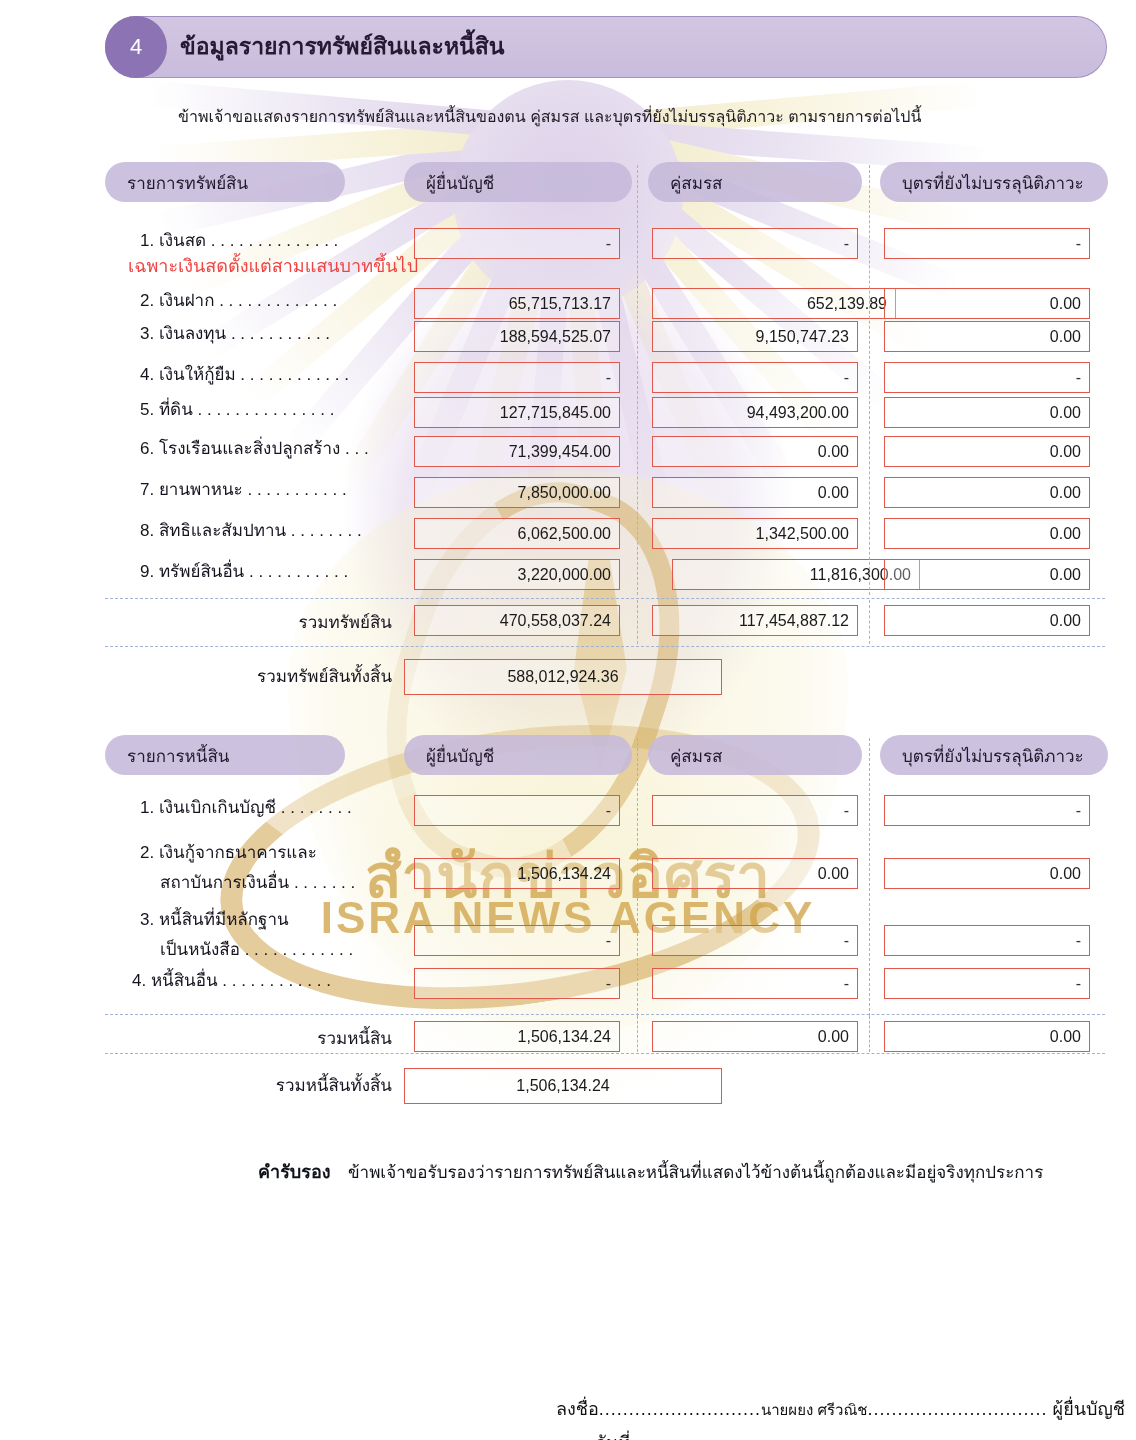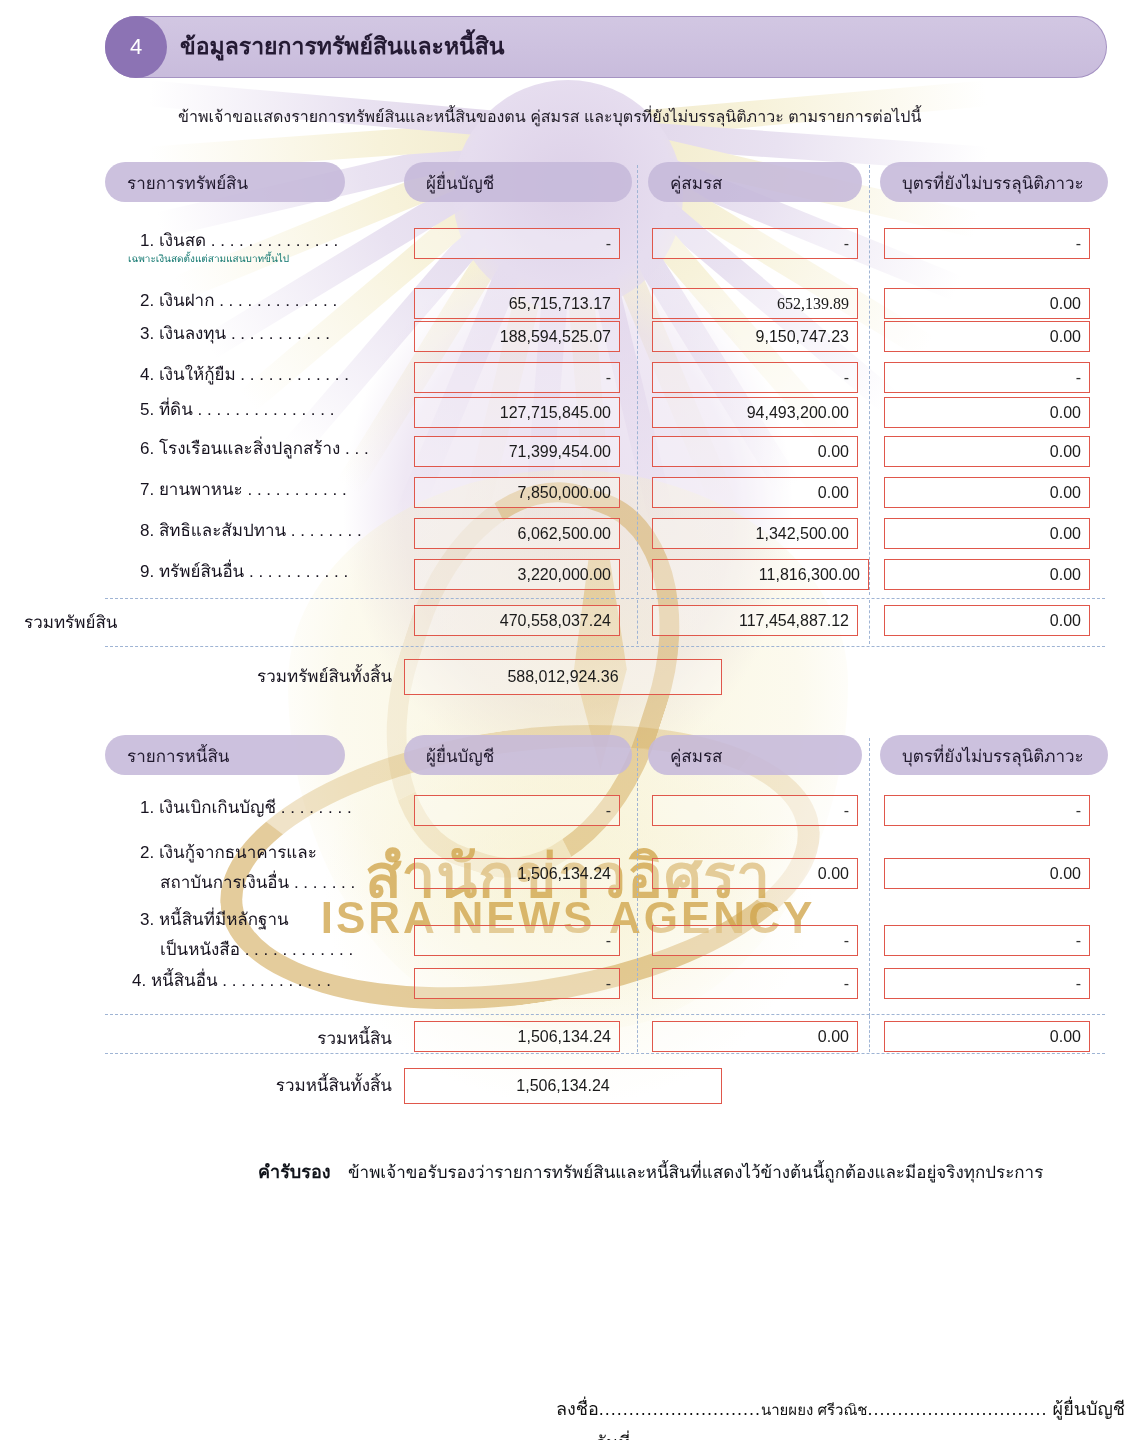--- a/index.html
+++ b/index.html
@@ -216,22 +216,22 @@
   }
 
   
   .rowlabel {
     position: absolute;
     font-size: 17px;
     color: #17131f;
     white-space: nowrap;
   }
   .rowlabel.sub {
-    font-size: 10px;
-    color: #0f766e;
+    font-size: 18px;
+    color: #ef4444;
   }
   .rowlabel.right {
     text-align: right;
   }
 
   
   .vbox {
     position: absolute;
     height: 31px;
     border: 1px solid #e0574b;
@@ -358,21 +358,21 @@
         <div class="hdr" style="left: 880px; top: 162px; width: 228px;">
           <span>บุตรที่ยังไม่บรรลุนิติภาวะ</span>
         </div>
         <div class="rowlabel" style="left: 140px; top: 226px;">1. เงินสด . . . . . . . . . . . . . .</div>
         <div class="rowlabel sub" style="left: 128px; top: 251px;">เฉพาะเงินสดตั้งแต่สามแสนบาทขึ้นไป</div>
         <div class="vbox dash" style="left: 414px; top: 228px; width: 206px;">-</div>
         <div class="vbox dash" style="left: 652px; top: 228px; width: 206px;">-</div>
         <div class="vbox dash" style="left: 884px; top: 228px; width: 206px;">-</div>
         <div class="rowlabel" style="left: 140px; top: 286px;">2. เงินฝาก . . . . . . . . . . . . .</div>
         <div class="vbox" style="left: 414px; top: 288px; width: 206px;">65,715,713.17</div>
-        <div class="vbox" style="left: 652px; top: 288px; width: 206px; font-family: Liberation Serif, serif;">652,139.89</div>
+        <div class="vbox" style="left: 652px; top: 288px; width: 244px;">652,139.89</div>
         <div class="vbox" style="left: 884px; top: 288px; width: 206px;">0.00</div>
         <div class="rowlabel" style="left: 140px; top: 319px;">3. เงินลงทุน . . . . . . . . . . .</div>
         <div class="vbox" style="left: 414px; top: 321px; width: 206px;">188,594,525.07</div>
         <div class="vbox" style="left: 652px; top: 321px; width: 206px;">9,150,747.23</div>
         <div class="vbox" style="left: 884px; top: 321px; width: 206px;">0.00</div>
         <div class="rowlabel" style="left: 140px; top: 360px;">4. เงินให้กู้ยืม . . . . . . . . . . . .</div>
         <div class="vbox dash" style="left: 414px; top: 362px; width: 206px;">-</div>
         <div class="vbox dash" style="left: 652px; top: 362px; width: 206px;">-</div>
         <div class="vbox dash" style="left: 884px; top: 362px; width: 206px;">-</div>
         <div class="rowlabel" style="left: 140px; top: 395px;">5. ที่ดิน . . . . . . . . . . . . . . .</div>
@@ -386,27 +386,27 @@
         <div class="rowlabel" style="left: 140px; top: 475px;">7. ยานพาหนะ . . . . . . . . . . .</div>
         <div class="vbox" style="left: 414px; top: 477px; width: 206px;">7,850,000.00</div>
         <div class="vbox" style="left: 652px; top: 477px; width: 206px;">0.00</div>
         <div class="vbox" style="left: 884px; top: 477px; width: 206px;">0.00</div>
         <div class="rowlabel" style="left: 140px; top: 516px;">8. สิทธิและสัมปทาน . . . . . . . .</div>
         <div class="vbox" style="left: 414px; top: 518px; width: 206px;">6,062,500.00</div>
         <div class="vbox" style="left: 652px; top: 518px; width: 206px;">1,342,500.00</div>
         <div class="vbox" style="left: 884px; top: 518px; width: 206px;">0.00</div>
         <div class="rowlabel" style="left: 140px; top: 557px;">9. ทรัพย์สินอื่น . . . . . . . . . . .</div>
         <div class="vbox" style="left: 414px; top: 559px; width: 206px;">3,220,000.00</div>
-        <div class="vbox" style="left: 652px; top: 559px; width: 217px;">11,816,300.00</div>
+        <div class="vbox" style="left: 672px; top: 559px; width: 248px;">11,816,300.00</div>
         <div class="vbox" style="left: 884px; top: 559px; width: 206px;">0.00</div>
         <div class="vdiv" style="left: 637px; top: 165px; height: 430px;"></div>
         <div class="vdiv" style="left: 869px; top: 165px; height: 430px;"></div>
         <div class="hdiv" style="left: 105px; top: 598px; width: 1000px;"></div>
         <div class="hdiv" style="left: 105px; top: 646px; width: 1000px;"></div>
-        <div class="rowlabel right" style="left: 0px; width: 392px; text-align: left; top: 608px; margin-left: 24px;">รวมทรัพย์สิน</div>
+        <div class="rowlabel right" style="left: 0px; width: 392px; text-align: right; top: 608px;">รวมทรัพย์สิน</div>
         <div class="vbox" style="left: 414px; top: 605px; width: 206px;">470,558,037.24</div>
         <div class="vbox" style="left: 652px; top: 605px; width: 206px;">117,454,887.12</div>
         <div class="vbox" style="left: 884px; top: 605px; width: 206px;">0.00</div>
         <div class="vdiv" style="left: 637px; top: 600px; height: 44px;"></div>
         <div class="vdiv" style="left: 869px; top: 600px; height: 44px;"></div>
         <div class="rowlabel right" style="left: 0px; width: 392px; text-align: right; top: 662px;">รวมทรัพย์สินทั้งสิ้น</div>
         <div class="vbox wide" style="left: 404px; top: 659px; width: 318px; height: 36px;">588,012,924.36</div>
         <div class="hdr" style="left: 105px; top: 735px; width: 240px;">
           <span>รายการหนี้สิน</span>
         </div>

